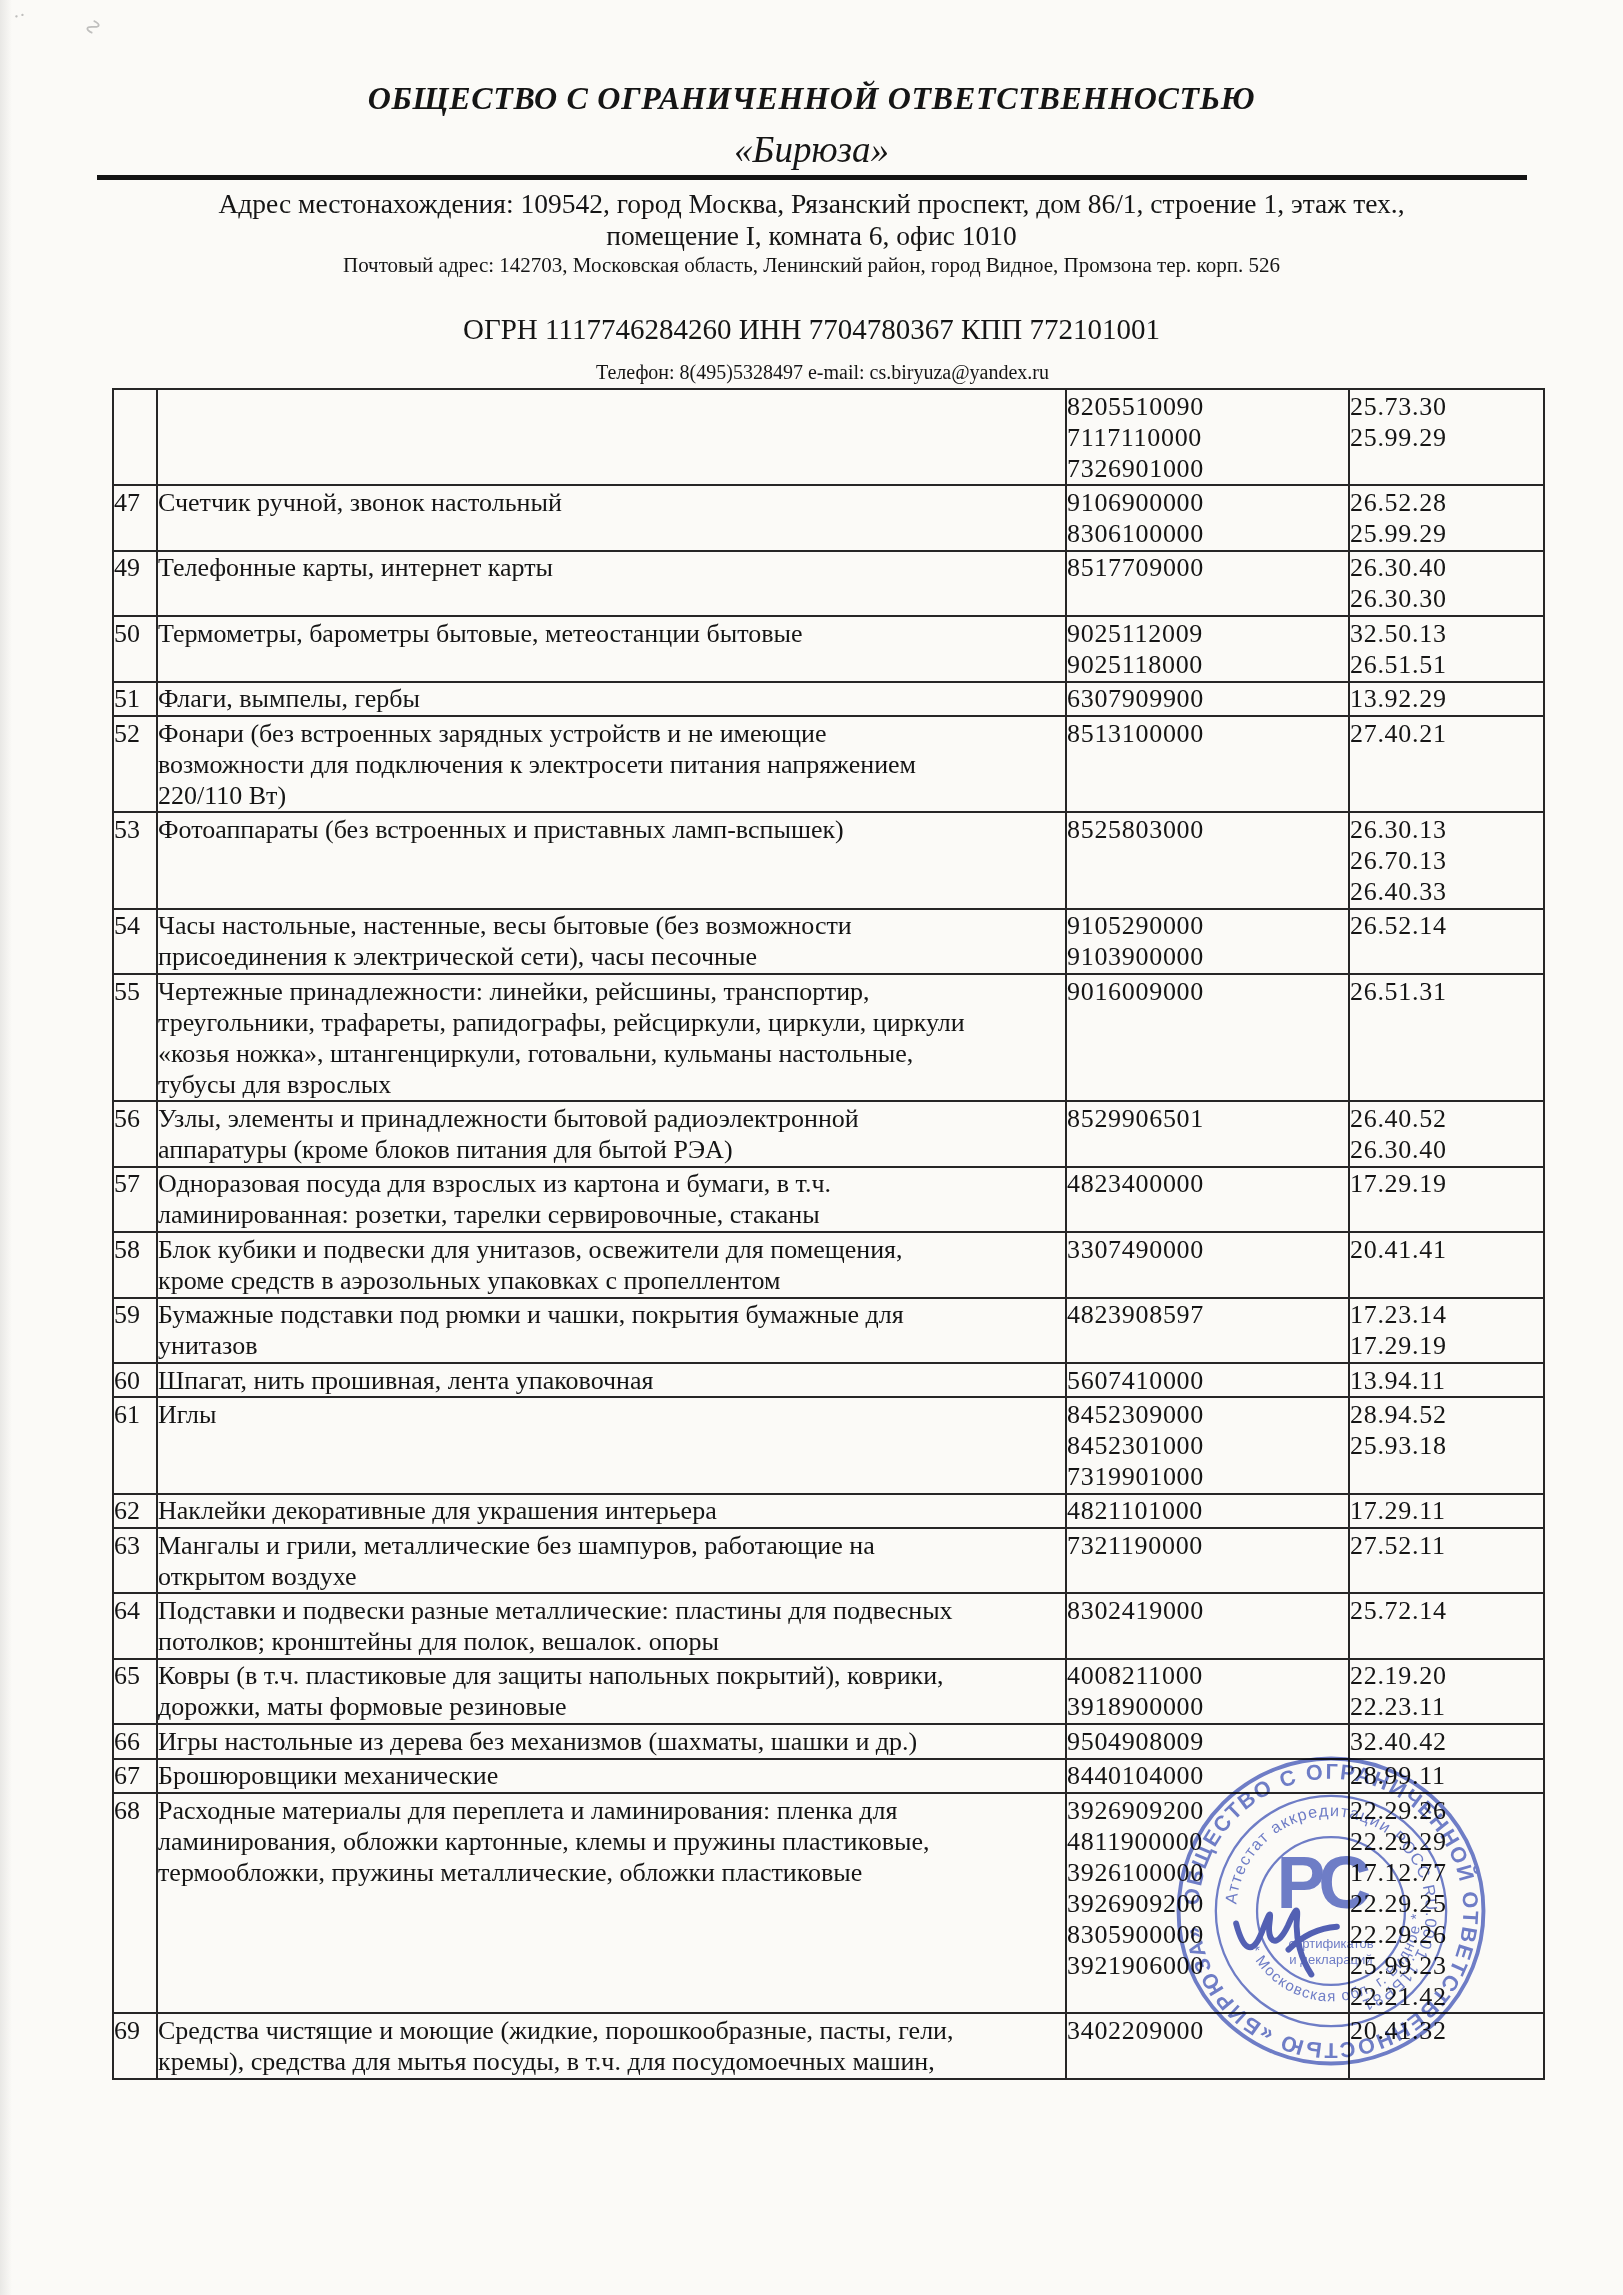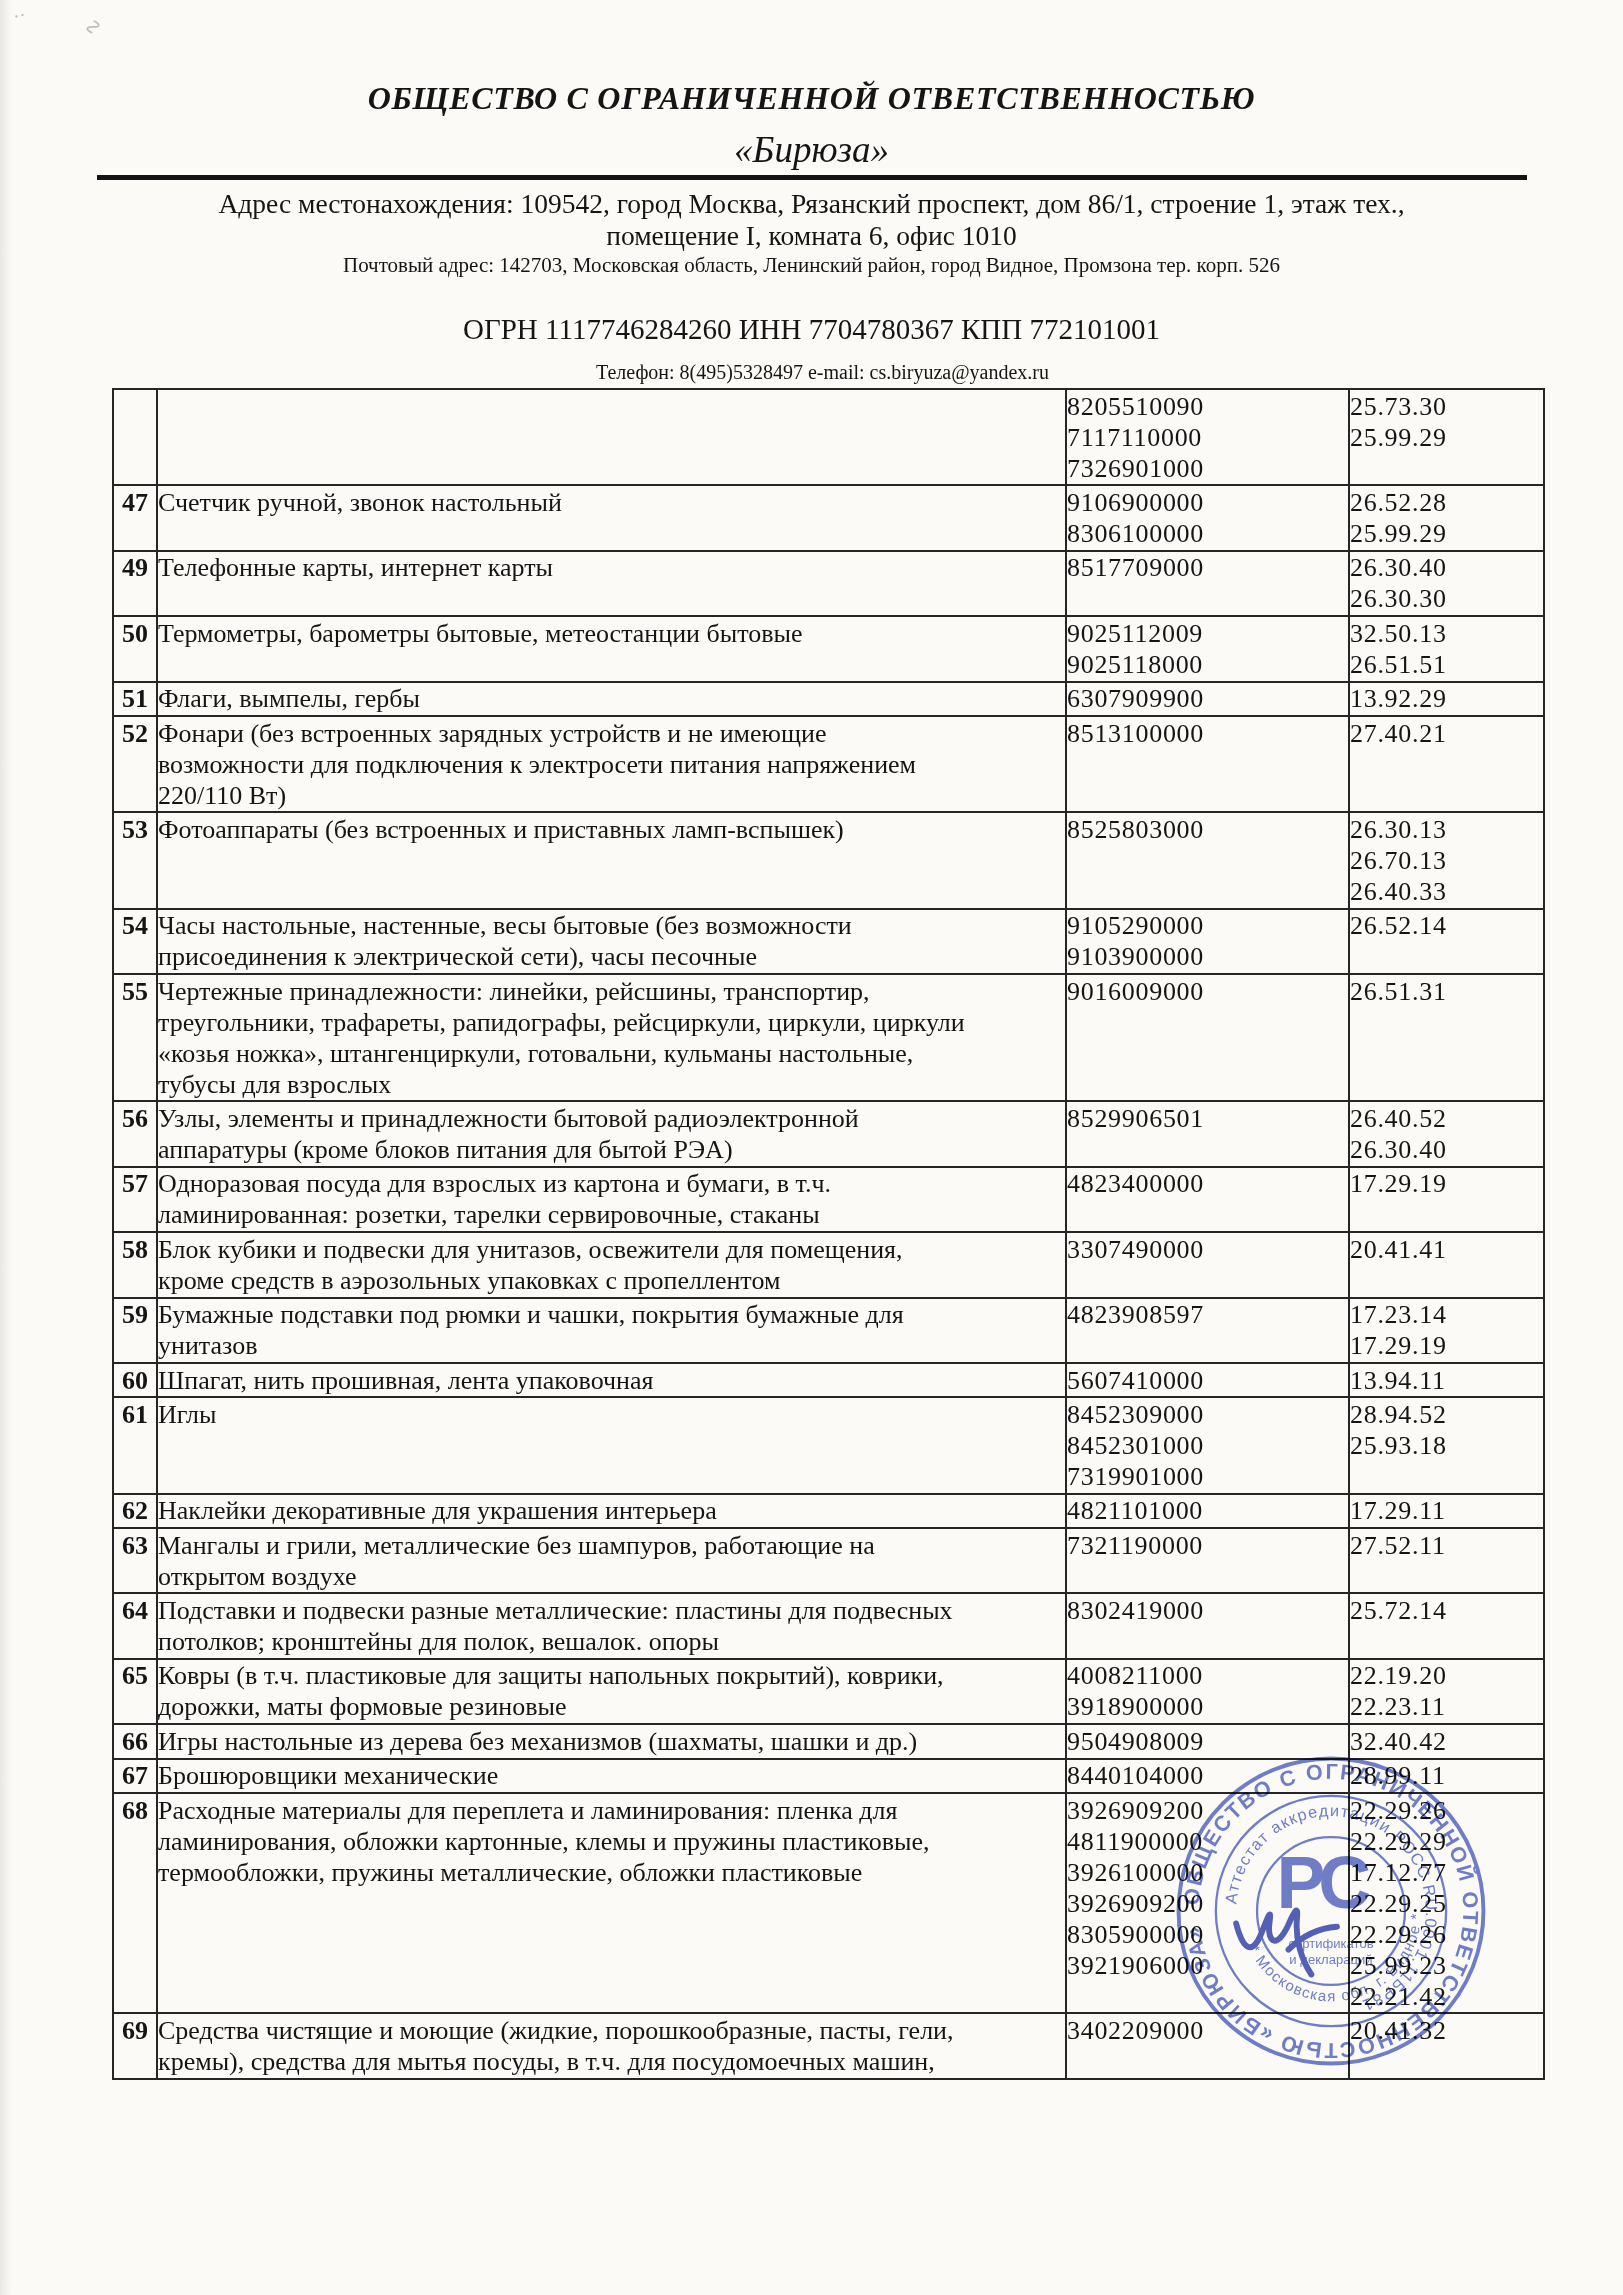--- a/index.html
+++ b/index.html
@@ -47,21 +47,21 @@
   table.items td{
     border:2px solid #262626;
     vertical-align:top;
     line-height:31px;
     padding:0.7px 0 0.7px 0;
   }
   col.w-num{width:44px;}
   col.w-desc{width:909px;}
   col.w-code{width:283px;}
   col.w-cls{width:195px;}
-  td.c-num{text-align:center;font-weight:bold;}
+  td.c-num{text-align:left;}
   td.c-desc{padding-left:17px;padding-right:22px;white-space:pre-line;}
   td.c-code{padding-left:18.3px;white-space:pre-line;letter-spacing:0.7px;}
   td.c-cls{padding-left:17px;white-space:pre-line;letter-spacing:0.7px;}
 
   
   .stamp-wrap{
     position:absolute;left:1172px;top:1752px;width:318px;height:318px;
     mix-blend-mode:multiply;opacity:.88;pointer-events:none;
   }
   .stamp-wrap svg{width:100%;height:100%;}

